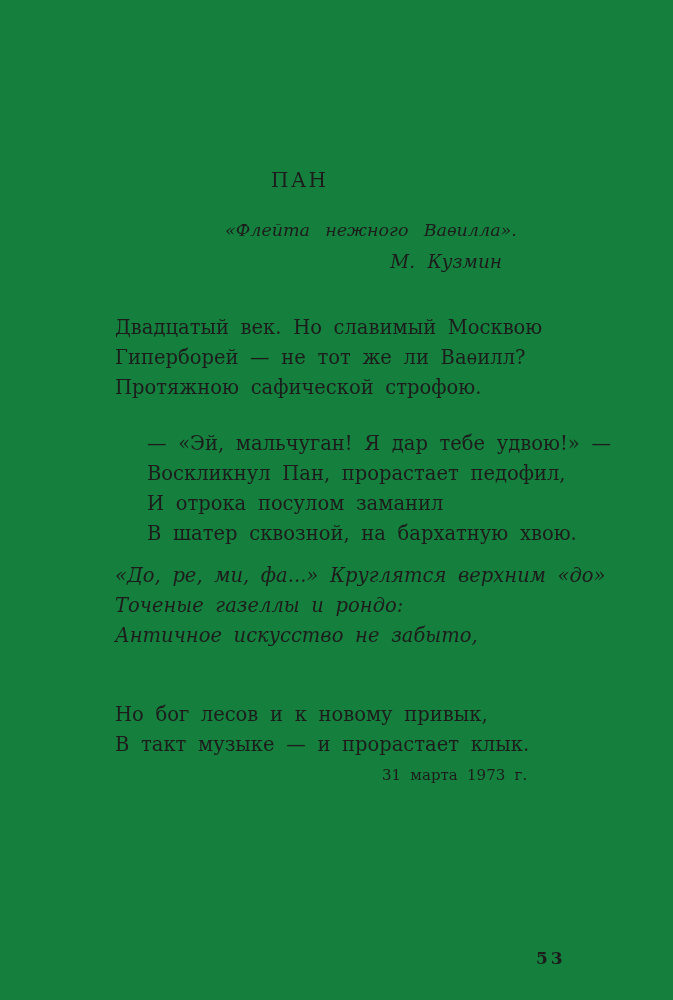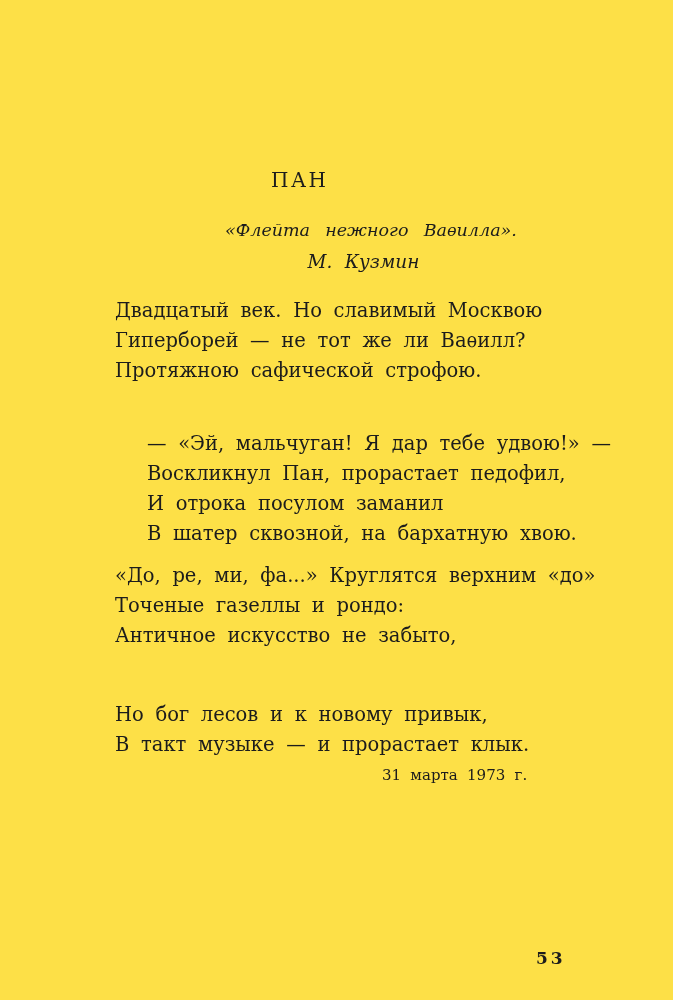--- a/index.html
+++ b/index.html
@@ -11,21 +11,21 @@
     width: 673px;
     height: 1000px;
     position: relative;
     font-family: "DejaVu Serif", "Liberation Serif", serif;
     color: #1c1c1c;
     overflow: hidden;
   }
   .page {
     position: absolute;
     inset: 0;
-    background: #fde047;
+    background: #15803d;
   }
   .poem-title {
     position: absolute;
     left: 271px;
     top: 168px;
     font-size: 20px;
     letter-spacing: 2.5px;
     word-spacing: 0.2em;
     white-space: nowrap;
   }
@@ -37,37 +37,37 @@
     font-style: italic;
     font-size: 17.5px;
   }
   .epigraph-quote {
     word-spacing: 0.55em;
     white-space: nowrap;
     line-height: 24px;
     font-style: italic;
   }
   .epigraph-attribution {
-    text-align: center;
+    text-align: right;
     word-spacing: 0.35em;
     margin-top: 8px;
     line-height: 24px;
     font-size: 18.5px;
   }
   .stanza {
     position: absolute;
     left: 115px;
     font-size: 19.5px;
     line-height: 30px;
     word-spacing: 0.28em;
     white-space: nowrap;
   }
-  .stanza-1 { top: 296px; }
+  .stanza-1 { top: 313px; }
   .stanza-2 { top: 429px; margin-left: 32px; }
-  .stanza-3 { top: 561px; }
+  .stanza-3 { top: 561px; font-style: italic; }
   .stanza-4 { top: 664px; margin-top: 36px; }
   .poem-date {
     position: absolute;
     left: 382px;
     top: 766px;
     font-size: 15px;
     word-spacing: 0.3em;
     white-space: nowrap;
   }
   .page-number {

